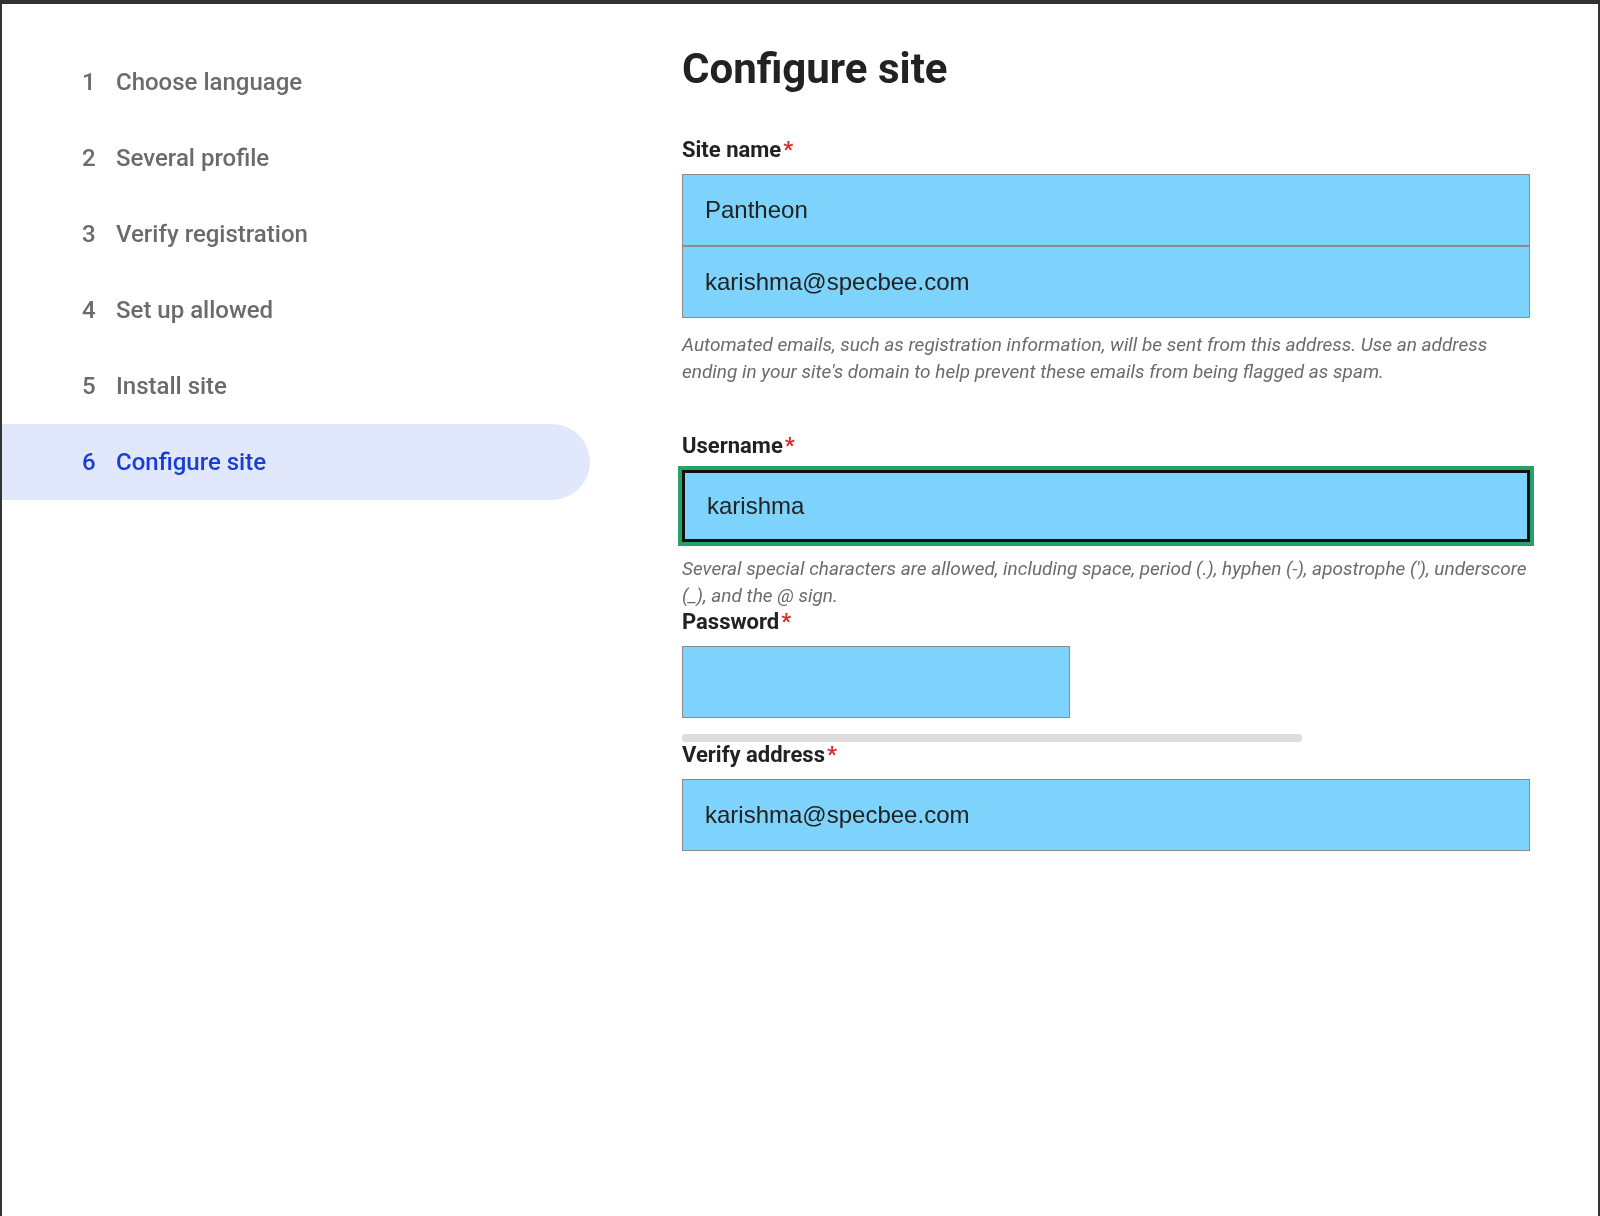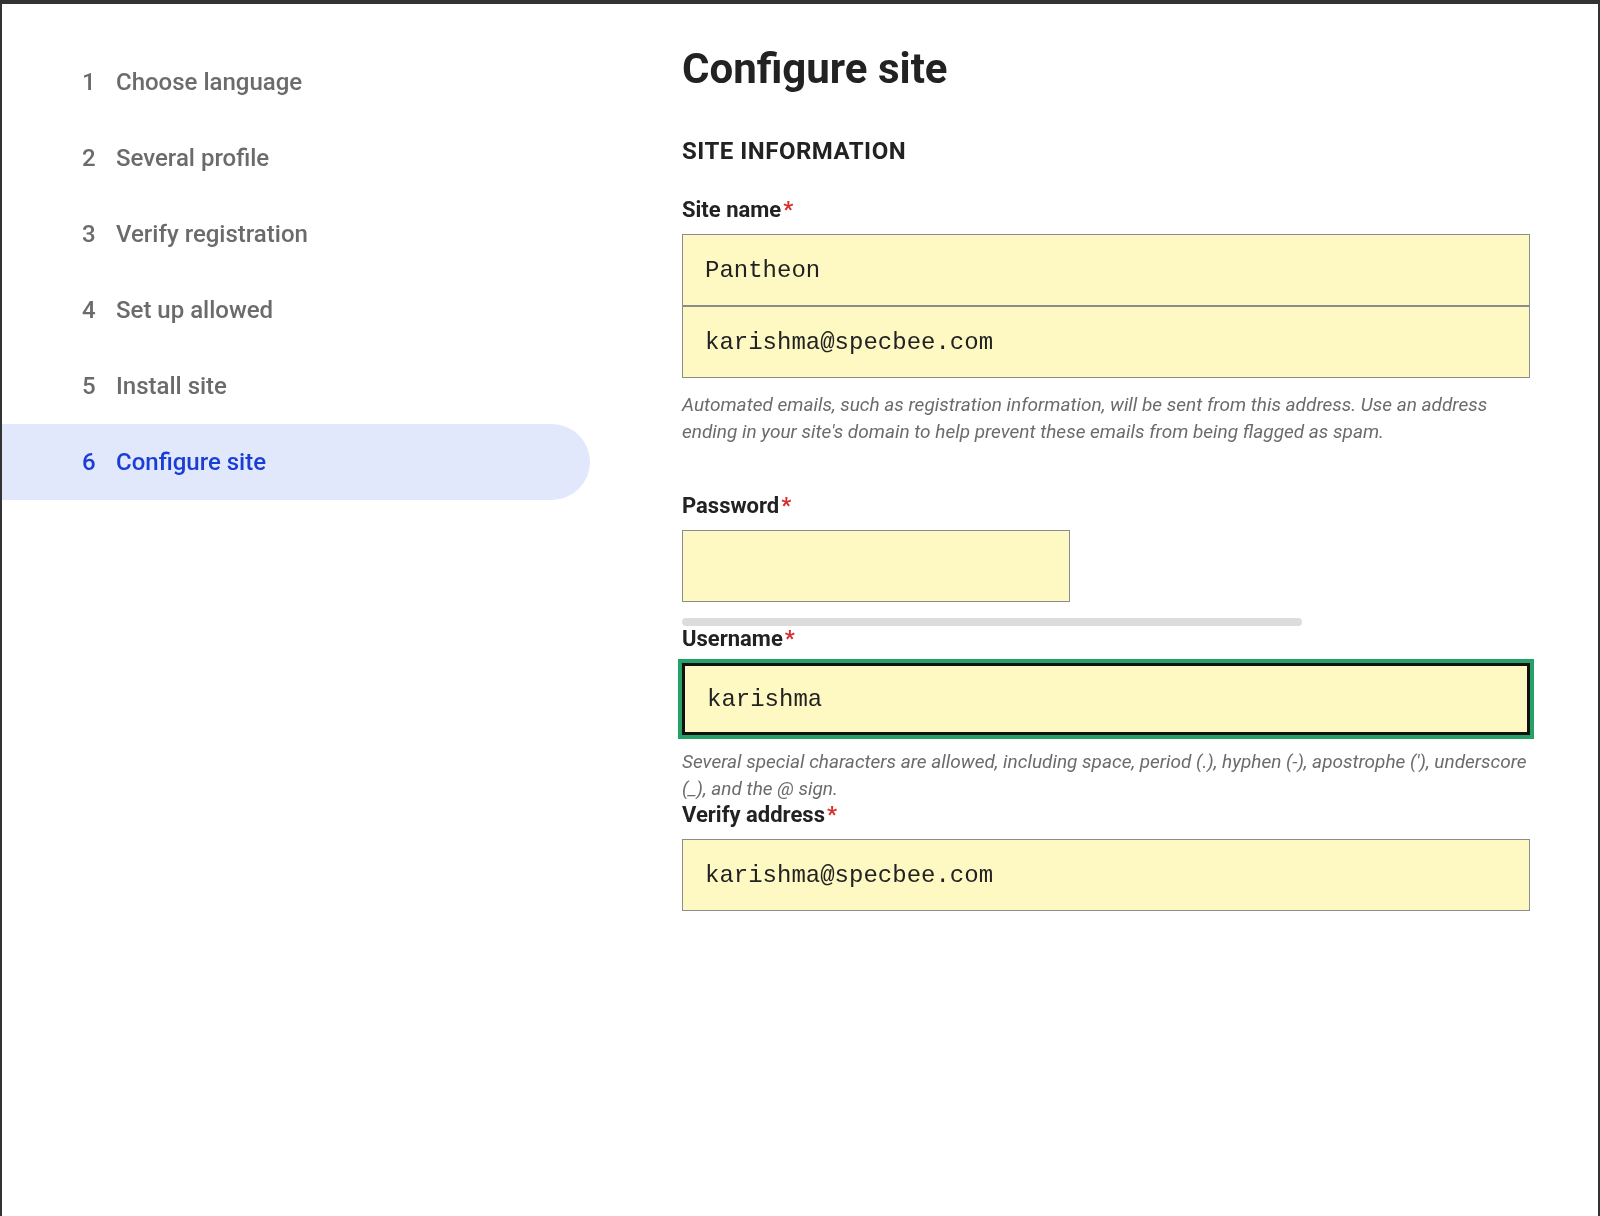--- a/index.html
+++ b/index.html
@@ -88,22 +88,22 @@
       font-weight: 700;
     }
     .text-input {
       width: 848px;
       max-width: 100%;
       height: 72px;
       padding: 0 22px;
       font-size: 24px;
       color: #222;
       border: 1px solid #8c8c8c;
-      background: #fef9c3;
-      font-family: Liberation Mono, monospace;
+      background: #7dd3fc;
+      font-family: Liberation Sans, sans-serif;
     }
     .text-input.narrow {
       width: 388px;
     }
     .text-input.focused {
       border: 3px solid #111;
       outline: 4px solid #26a269;
       outline-offset: 0;
     }
     .help-text {
@@ -154,51 +154,50 @@
       </div>
       <div class="step-item active">
         <span class="step-number">6</span>
         <span>Configure site</span>
       </div>
     </nav>
 
     <main class="main">
       <h1 class="page-title">Configure site</h1>
 
-      <h2 class="section-heading">SITE INFORMATION</h2>
 
       <div class="form-group">
         <label class="form-label">
           <span>Site name</span><span class="required-marker">*</span>
         </label>
         <input type="text" class="text-input" value="Pantheon" style="">
       </div>
 
       <div class="form-group">
         <input type="text" class="text-input" value="karishma@specbee.com" style="">
         <p class="help-text">Automated emails, such as registration information, will be sent from this address. Use an address ending in your site's domain to help prevent these emails from being flagged as spam.</p>
       </div>
 
       <div class="section-gap"></div>
 
 
       <div class="form-group">
         <label class="form-label">
+          <span>Username</span><span class="required-marker">*</span>
+        </label>
+        <input type="text" class="text-input focused" value="karishma" style="">
+        <p class="help-text">Several special characters are allowed, including space, period (.), hyphen (-), apostrophe ('), underscore (_), and the @ sign.</p>
+      </div>
+
+      <div class="form-group">
+        <label class="form-label">
           <span>Password</span><span class="required-marker">*</span>
         </label>
         <input type="password" class="text-input narrow" value="" style="">
         <div class="strength-bar"></div>
-      </div>
-
-      <div class="form-group">
-        <label class="form-label">
-          <span>Username</span><span class="required-marker">*</span>
-        </label>
-        <input type="text" class="text-input focused" value="karishma" style="">
-        <p class="help-text">Several special characters are allowed, including space, period (.), hyphen (-), apostrophe ('), underscore (_), and the @ sign.</p>
       </div>
 
       <div class="form-group">
         <label class="form-label">
           <span>Verify address</span><span class="required-marker">*</span>
         </label>
         <input type="text" class="text-input" value="karishma@specbee.com" style="">
       </div>
 
     </main>

